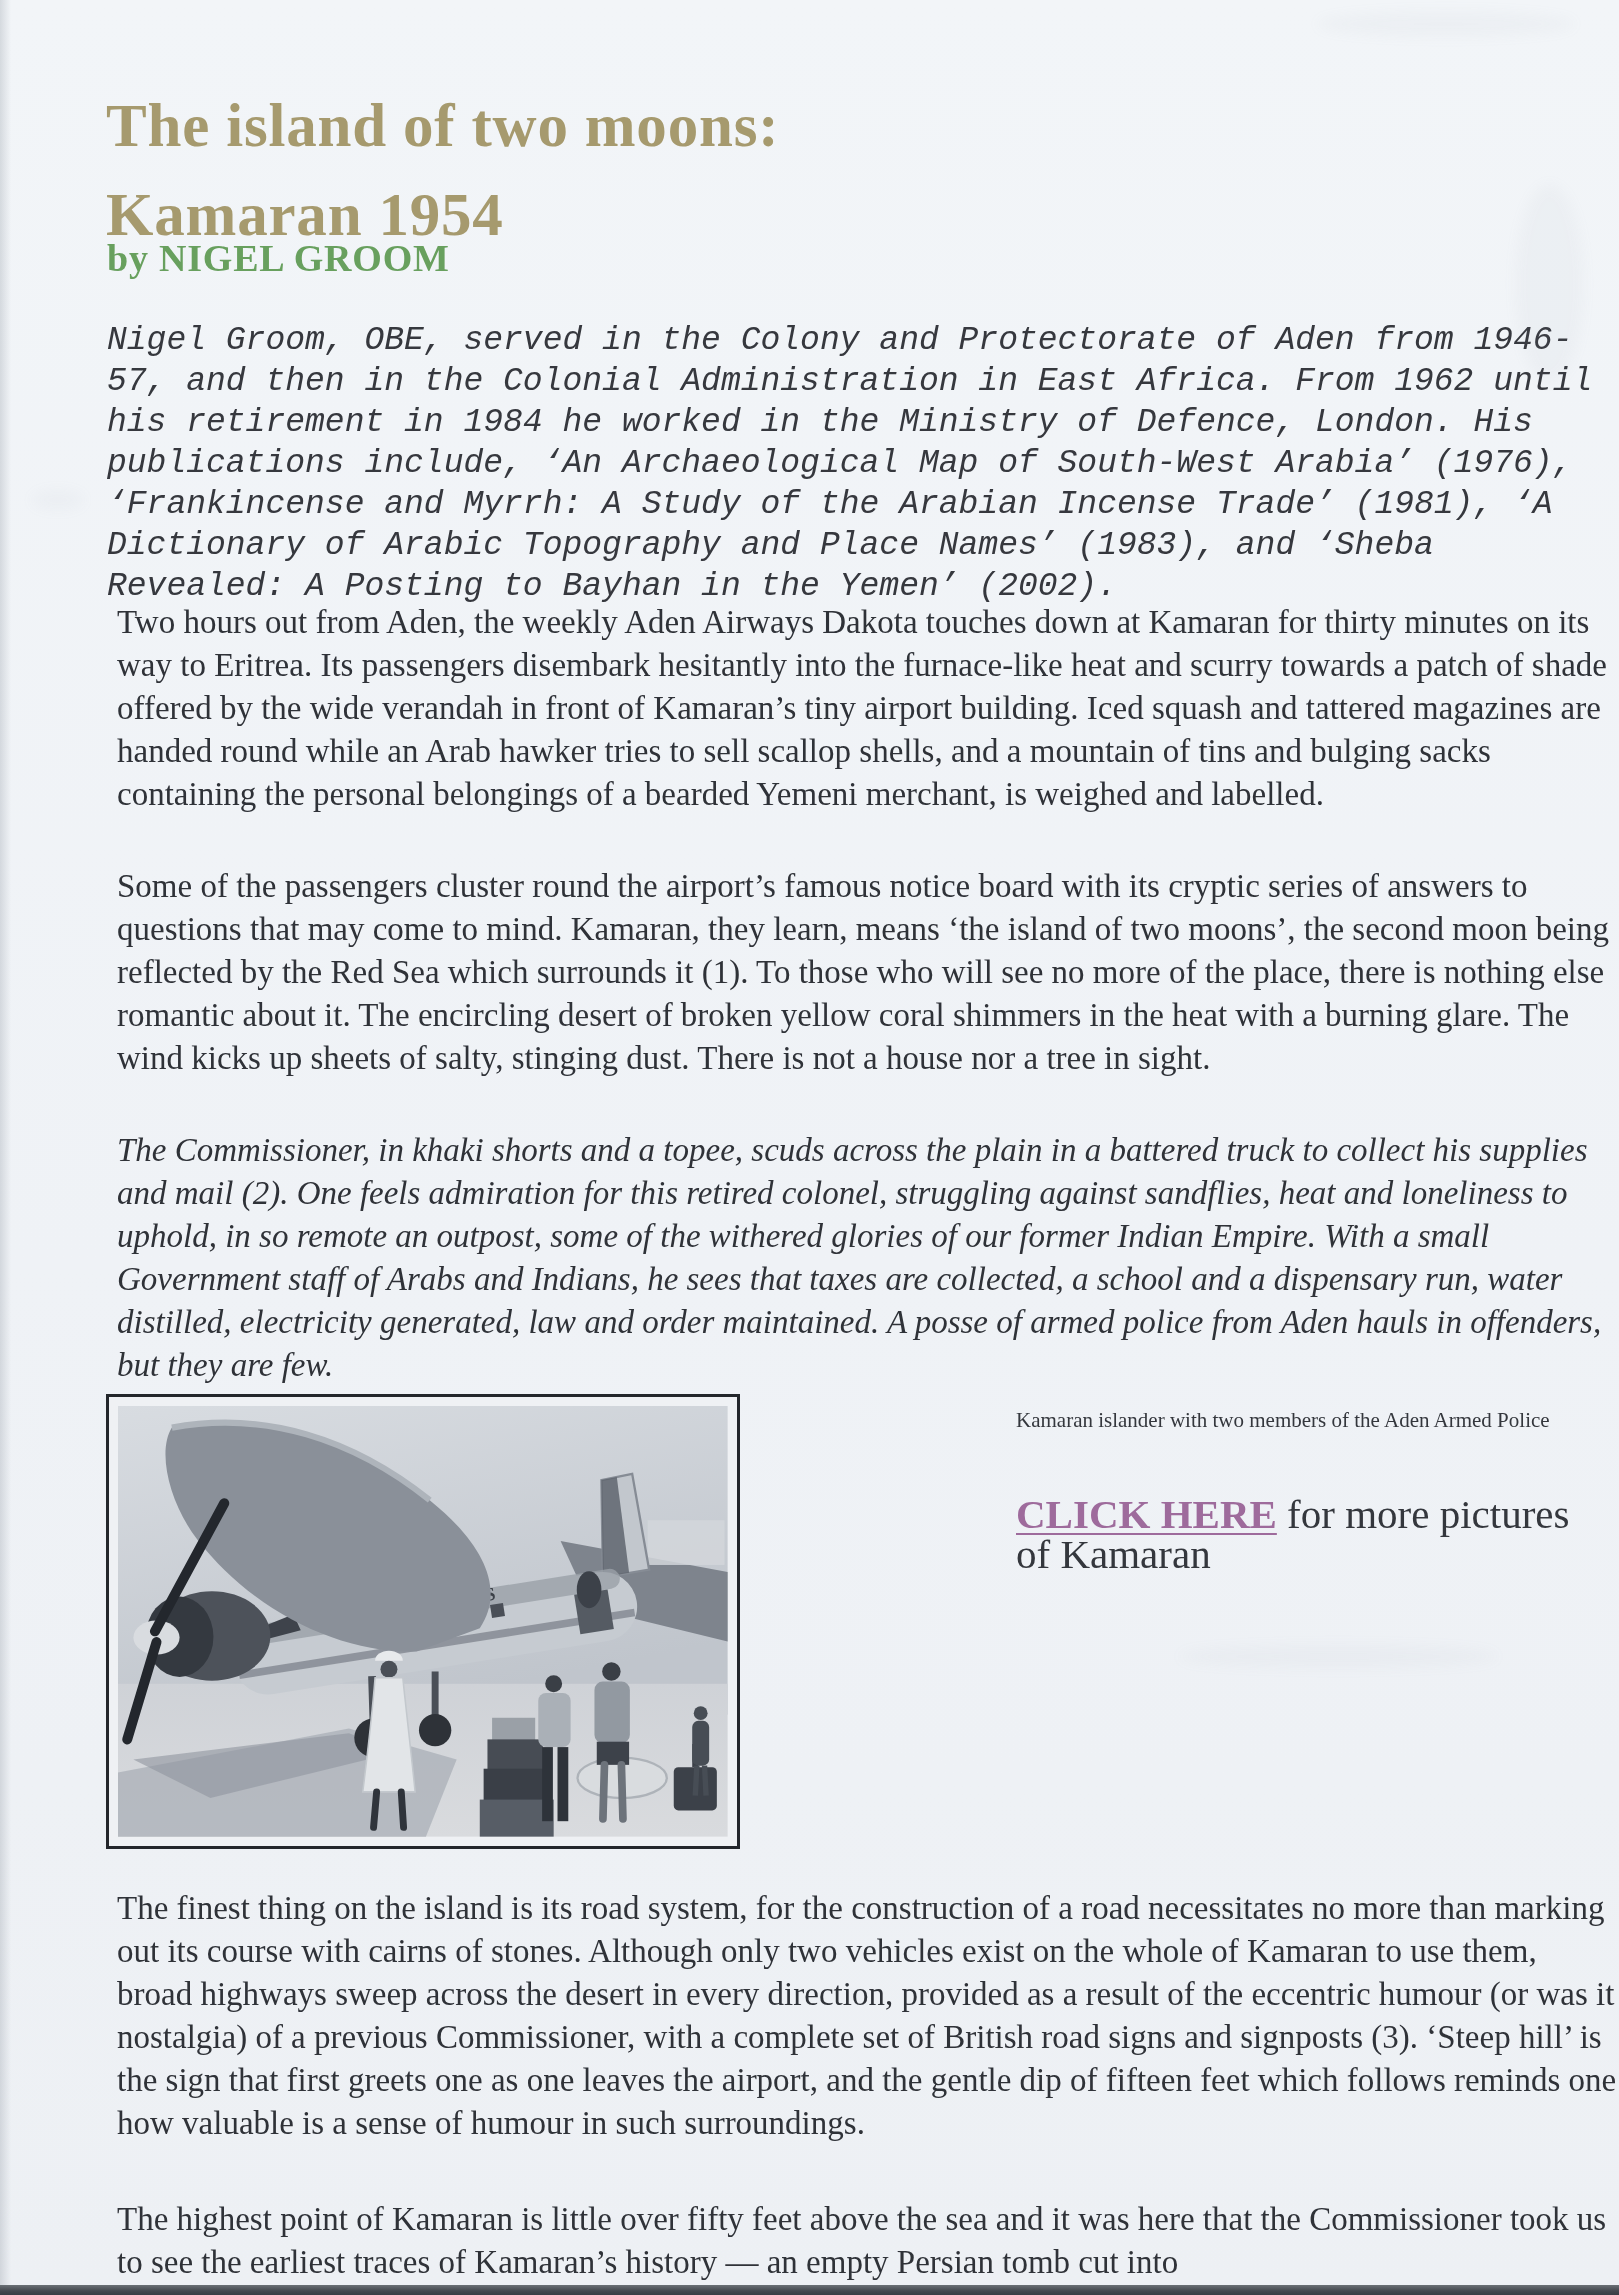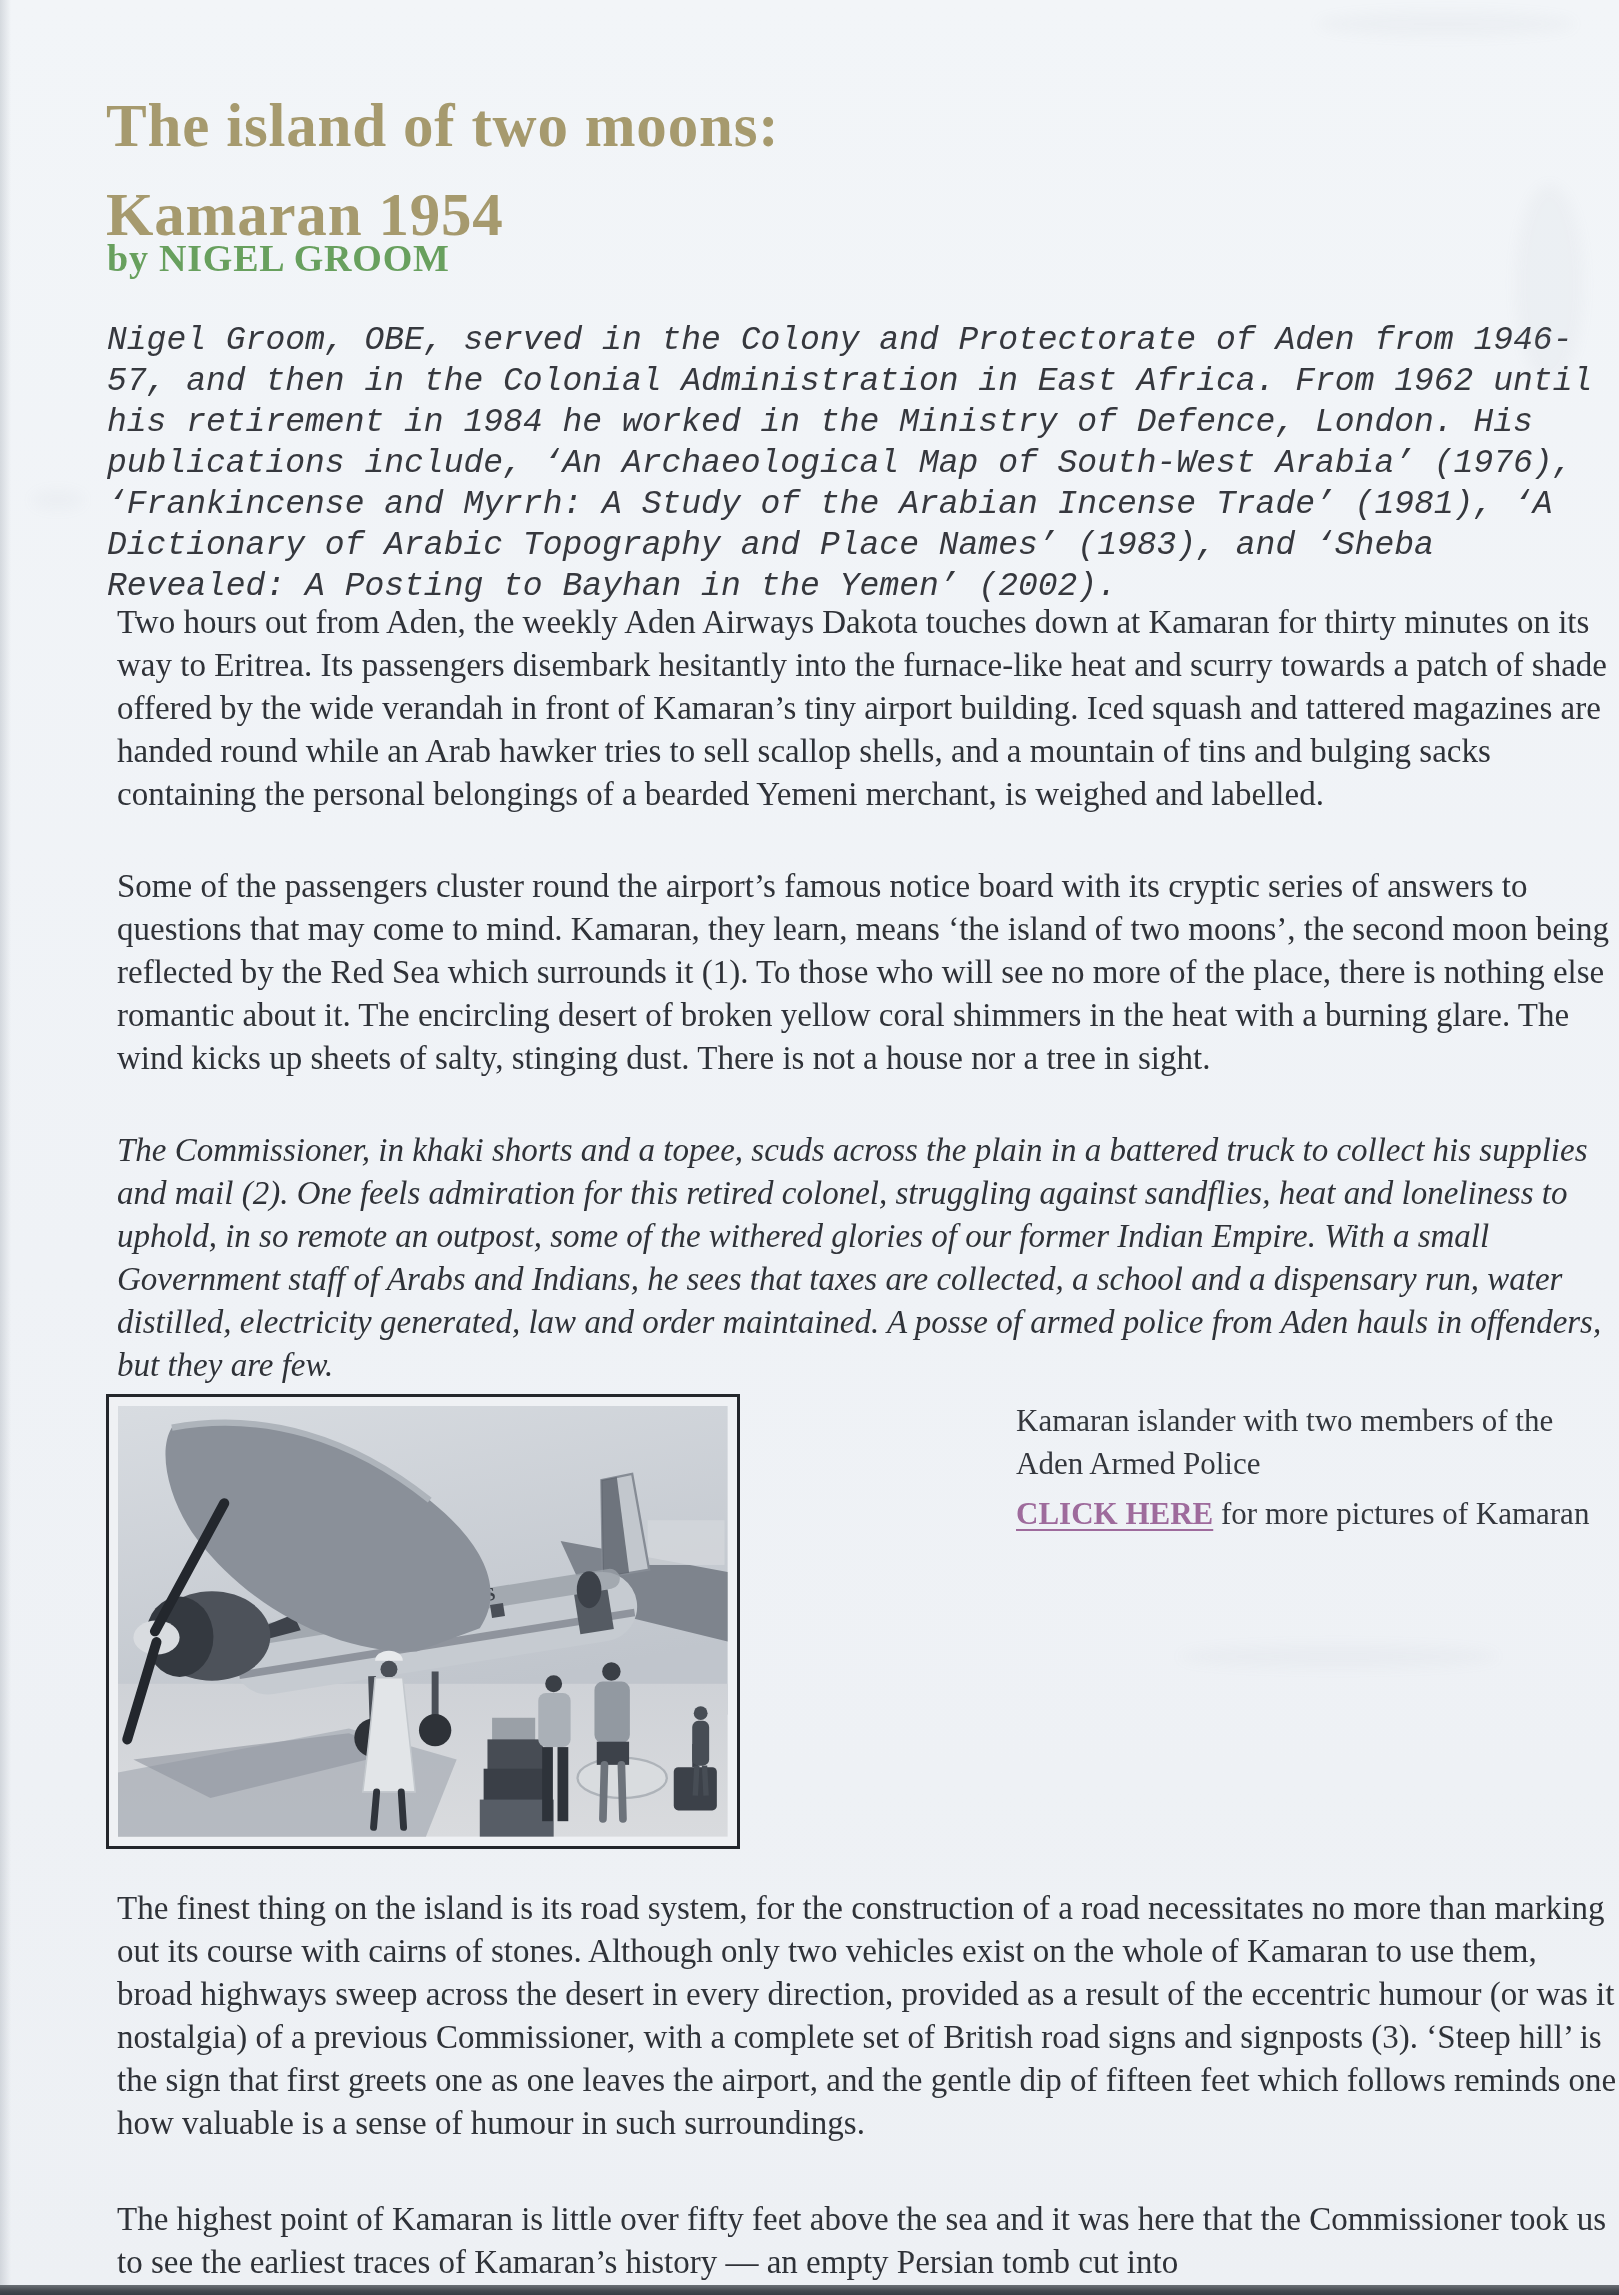--- a/index.html
+++ b/index.html
@@ -29,25 +29,25 @@
   }
   .p1{top:601px;} .p2{top:865px;} .p3{top:1129px;font-style:italic;}
   .p4{top:1887px;} .p5{top:2198px;}
   .photo-frame{
     left:106px;top:1394px;width:634px;height:455px;box-sizing:border-box;
     border:3.1px solid #23262b;background:#eff1f4;padding:9.2px;
   }
   .photo-frame svg{display:block;width:100%;height:100%;}
   .photo-caption{
     left:1016px;top:1399px;width:566px;
-    font-size:31px;line-height:43px;color:#34373d;
+    font-size:21px;line-height:43px;color:#34373d;
   }
   .link-line{
     left:1016px;top:1494px;width:582px;
-    font-size:31px;line-height:40px;color:#34373d;font-family:Liberation Serif, serif;
+    font-size:41px;line-height:40px;color:#34373d;font-family:Liberation Serif, serif;
   }
   .click-link{
     color:#9e6b9c;font-weight:bold;cursor:pointer;
     text-decoration:underline;text-decoration-thickness:2.3px;text-underline-offset:5.4px;
   }
   .scan-bottom-strip{
     left:0;bottom:0;width:1619px;height:10px;
     background:linear-gradient(180deg,#6a7076 0%,#43484e 60%,#383d43 100%);
   }
   .scan-left-shade{

